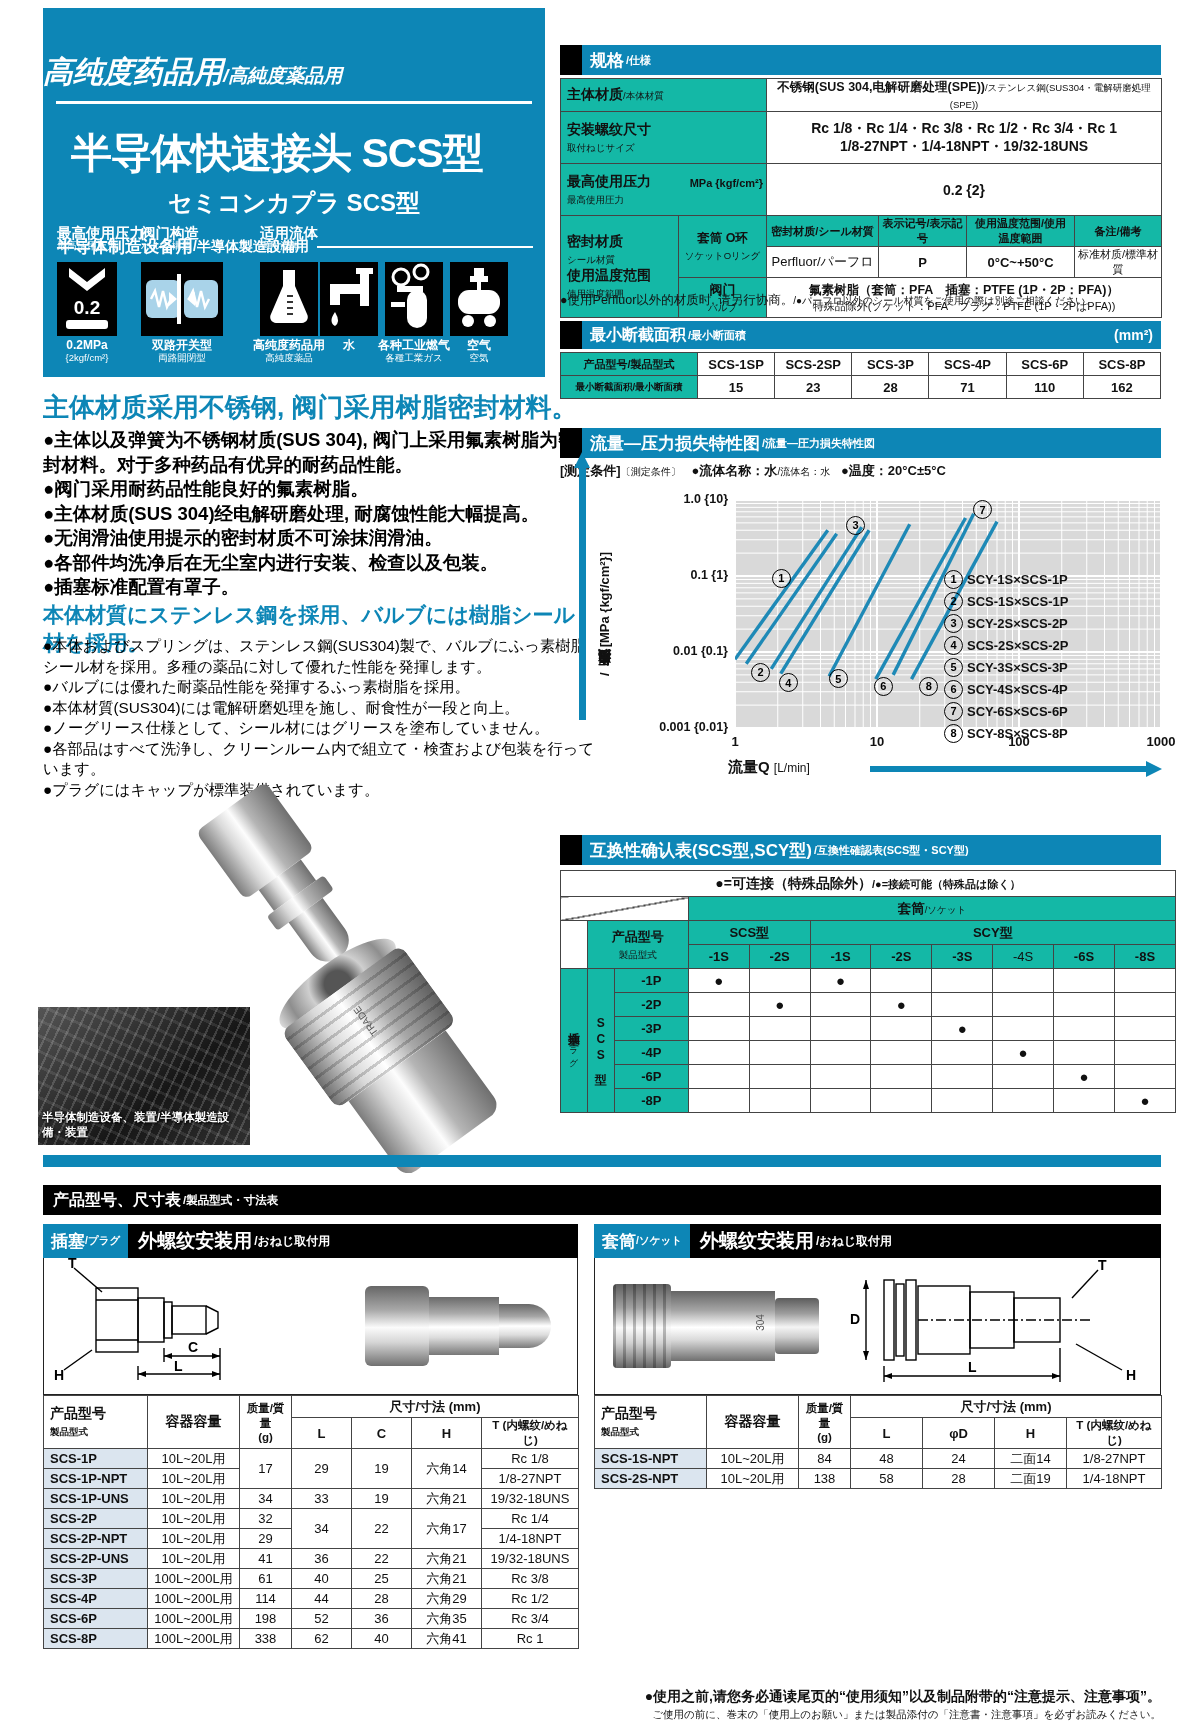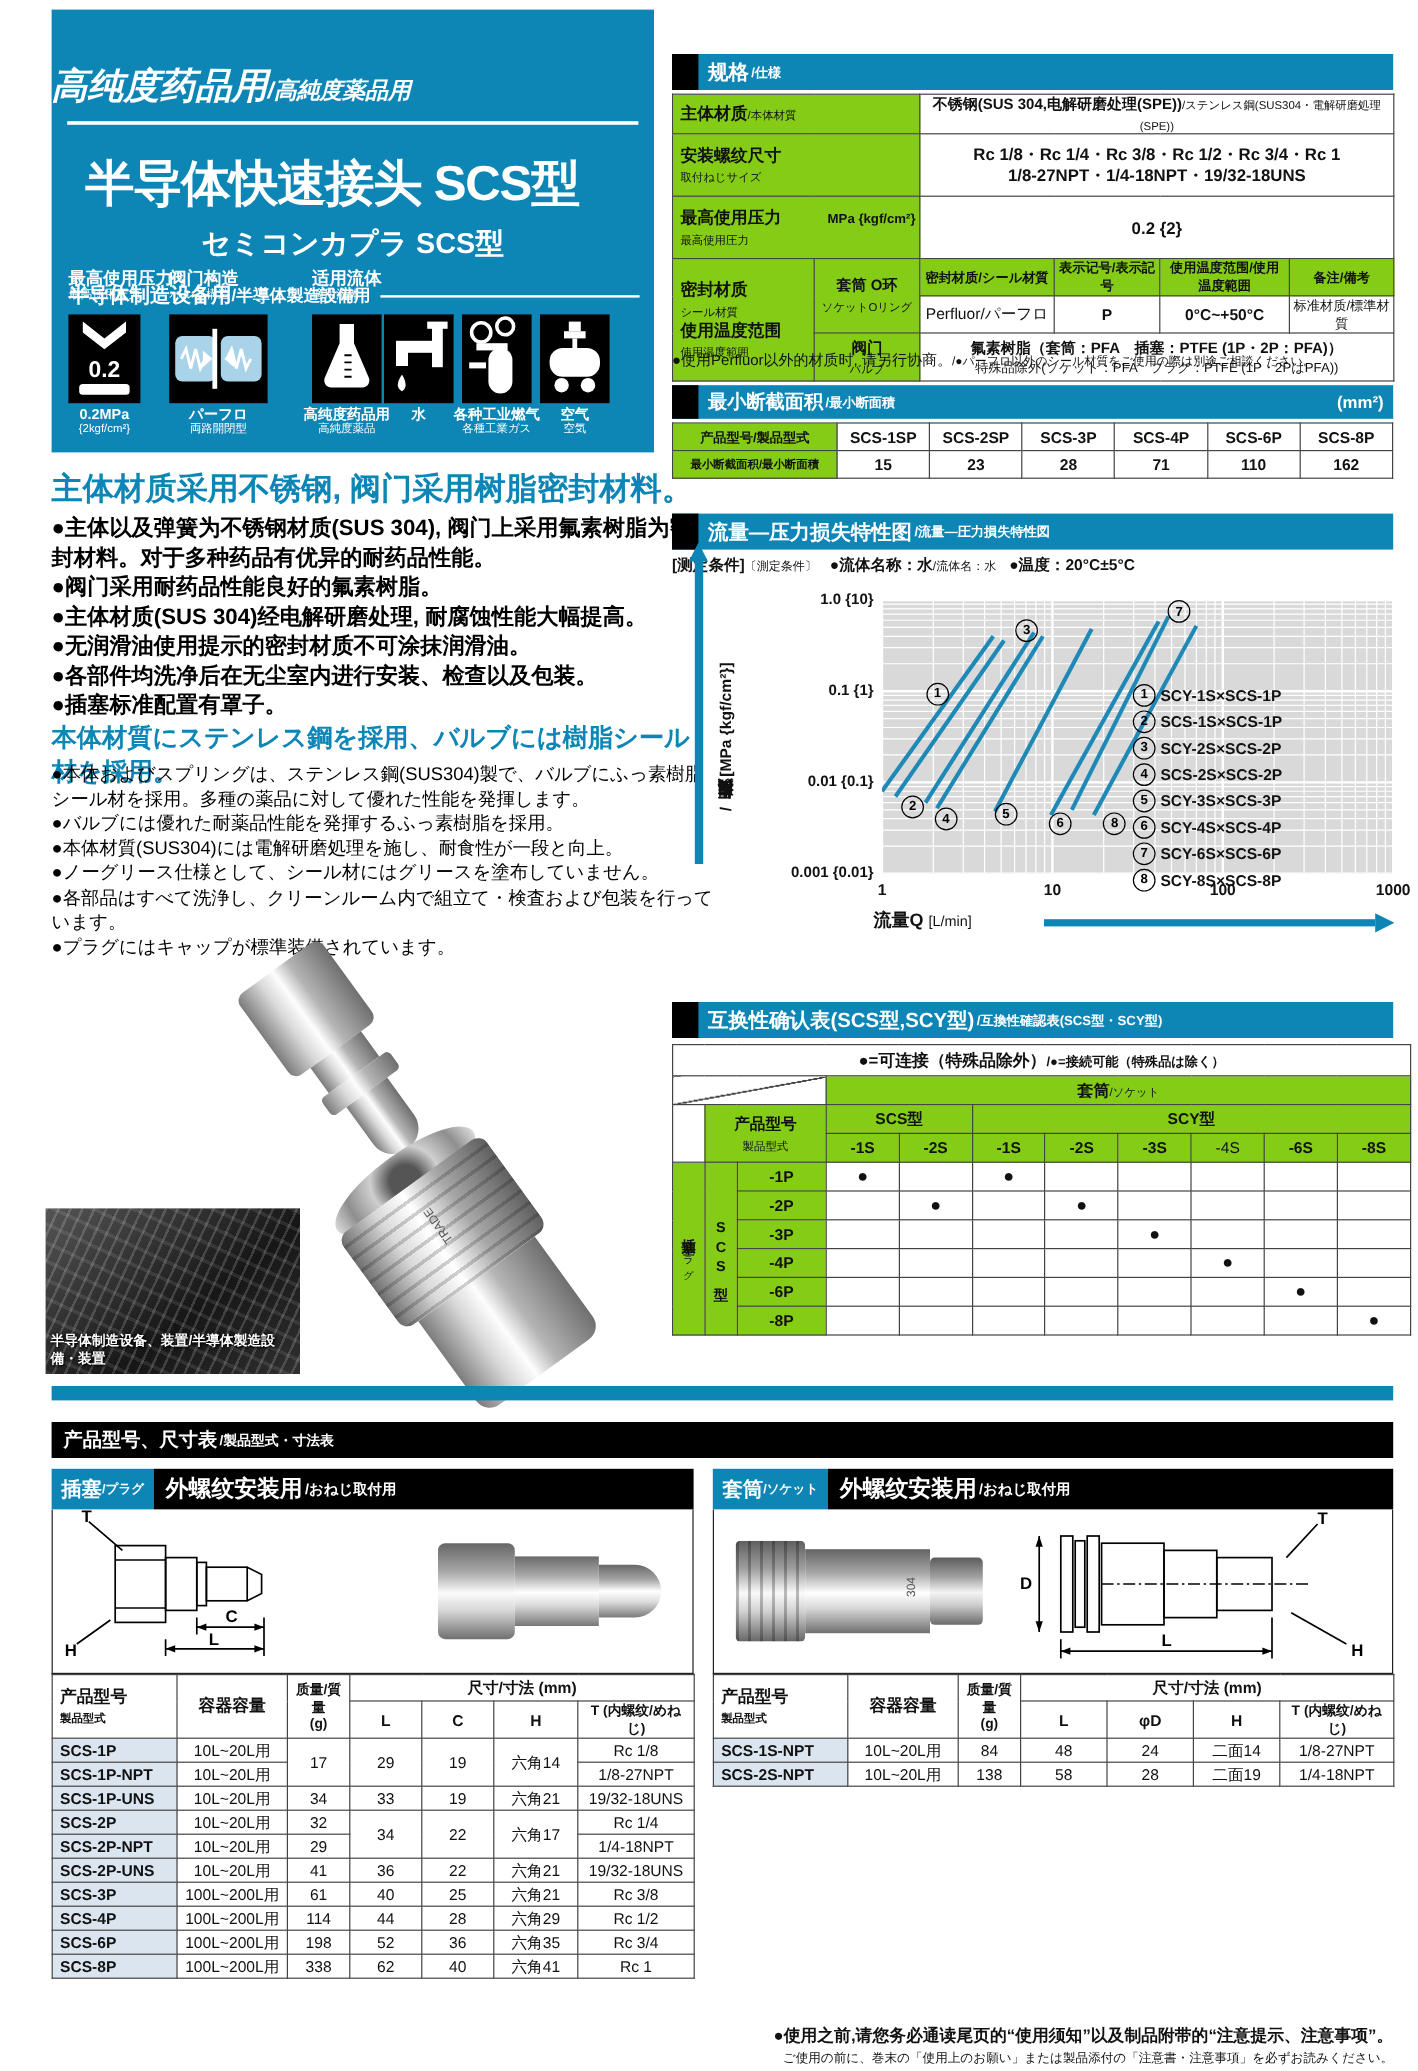--- a/index.html
+++ b/index.html
@@ -56,21 +56,21 @@
       text-shadow:0 0 3px #000,1px 1px 2px #000;}
   
   .bar{position:absolute;height:30px;background:#0d86b6;color:#fff;display:flex;align-items:center;}
   .bar .notch{width:22px;height:100%;background:#000;flex:0 0 auto;}
   .bar .t-cn{font-size:17px;font-weight:bold;margin-left:8px;white-space:nowrap;}
   .bar .t-jp{font-size:11px;font-weight:bold;margin-left:2px;white-space:nowrap;}
   .bar .t-unit{margin-left:auto;margin-right:8px;font-size:14px;font-weight:bold;}
   
   table{border-collapse:collapse;table-layout:fixed;}
   td,th{border:1px solid #444;font-size:13px;padding:0 3px;text-align:center;vertical-align:middle;}
-  .lbl{background:#84cc16;}
+  .lbl{background:#14b8a6;}
   .spec{position:absolute;left:560px;top:78px;width:601px;}
   .spec td{height:24px;}
   .spec .big-lbl{text-align:left;padding-left:6px;}
   .cnb{font-weight:bold;font-size:14px;}
   .jps{font-size:9.5px;}
   .sm{font-size:11px;}
   .note{position:absolute;left:560px;top:292px;width:604px;font-size:12.5px;}
   .note .jp{font-size:10px;}
   .minTable{position:absolute;left:560px;top:352px;width:601px;}
   .minTable th,.minTable td{height:22px;font-weight:bold;}
@@ -183,21 +183,21 @@
         <rect x="5" y="18" width="34" height="38" rx="6" fill="#a9d3e9"></rect>
         <rect x="43" y="18" width="34" height="38" rx="6" fill="#a9d3e9"></rect>
         <rect x="36" y="12" width="4" height="50" fill="#fff"></rect>
         <path d="M10,37 l4,-8 4,16 4,-16 4,16 4,-8" stroke="#fff" stroke-width="2.4" fill="none"></path>
         <path d="M48,37 l4,-8 4,16 4,-16 4,16 4,-8" stroke="#fff" stroke-width="2.4" fill="none"></path>
         <polygon points="28,30 36,37 28,44" fill="#fff"></polygon>
         <polygon points="54,30 46,37 54,44" fill="#fff"></polygon>
       </svg>
     </div>
     <div class="ic-cap" style="left:88px;width:102px;">
-      <span class="cn">パーフロ</span>
+      <span class="cn">双路开关型</span>
       <span class="jp">両路開閉型</span>
     </div>
 
     <div class="ic-label" style="left:217px;">
       <span class="cn">适用流体</span>
       <span class="jp">適用流体</span>
     </div>
     <div class="ic-box" style="left:217px;width:58px;height:74px;">
       <svg width="58" height="74" viewBox="0 0 58 74">
         <path d="M23,8 h12 v16 l12,28 a6,6 0 0 1 -5,9 h-26 a6,6 0 0 1 -5,-9 l12,-28 z" fill="#fff"></path>

